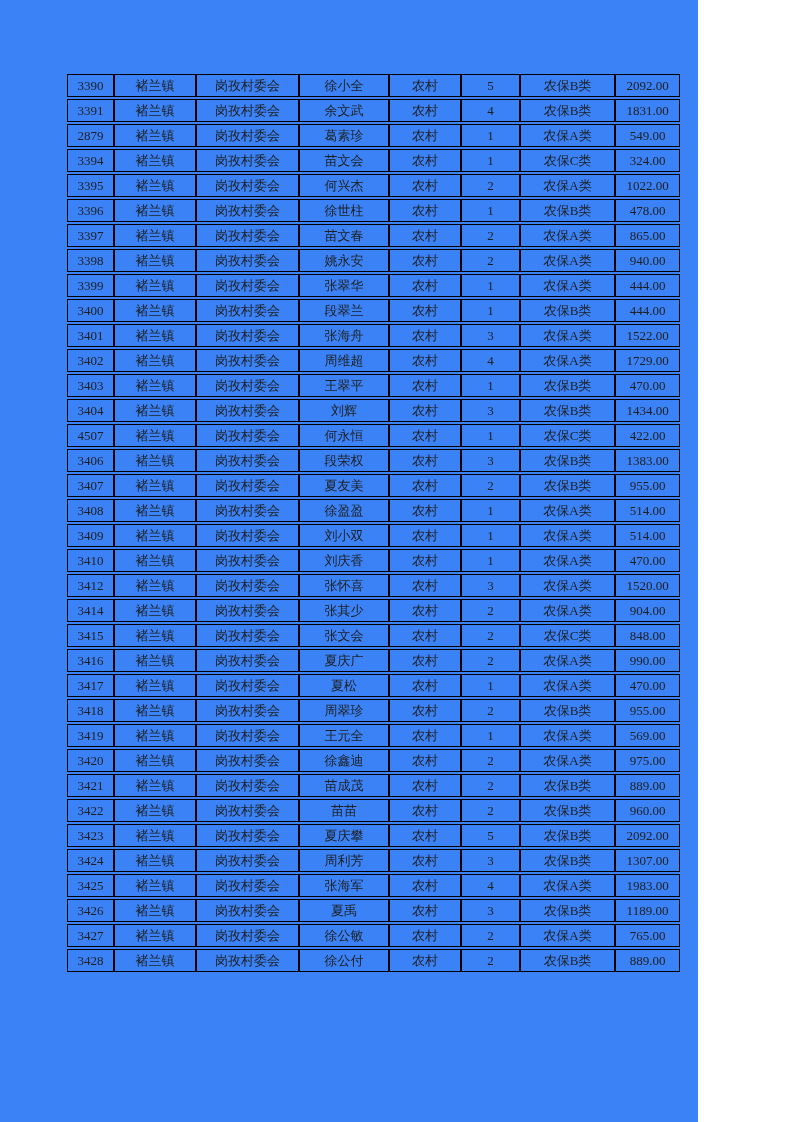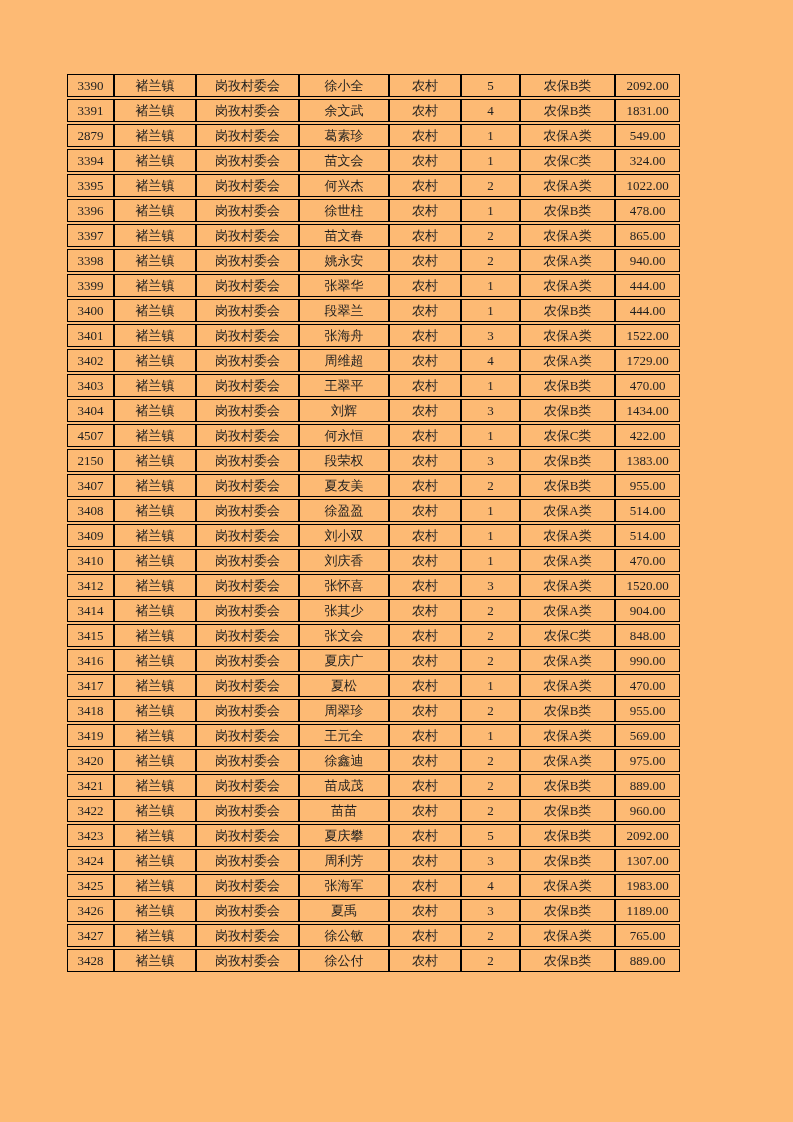--- a/index.html
+++ b/index.html
@@ -2,23 +2,23 @@
 <html><head>
 <meta charset="utf-8">
 <style>
   html, body {
     margin: 0;
     padding: 0;
     background: #ffffff;
   }
   .sheet {
     position: relative;
-    width: 793px;
+    width: 698px;
     height: 1122px;
-    background: #fdba74;
+    background: #3b82f6;
     overflow: hidden;
     font-family: "Liberation Serif", "DejaVu Serif", serif;
   }
   table.payment-table {
     position: absolute;
     left: 67px;
     top: 72px;
     width: 613px;
     table-layout: fixed;
     border-collapse: separate;
@@ -197,21 +197,21 @@
     <td>4507</td>
     <td>褚兰镇</td>
     <td>岗孜村委会</td>
     <td>何永恒</td>
     <td>农村</td>
     <td>1</td>
     <td>农保C类</td>
     <td>422.00</td>
   </tr>
         <tr>
-    <td>2150</td>
+    <td>3406</td>
     <td>褚兰镇</td>
     <td>岗孜村委会</td>
     <td>段荣权</td>
     <td>农村</td>
     <td>3</td>
     <td>农保B类</td>
     <td>1383.00</td>
   </tr>
         <tr>
     <td>3407</td>

